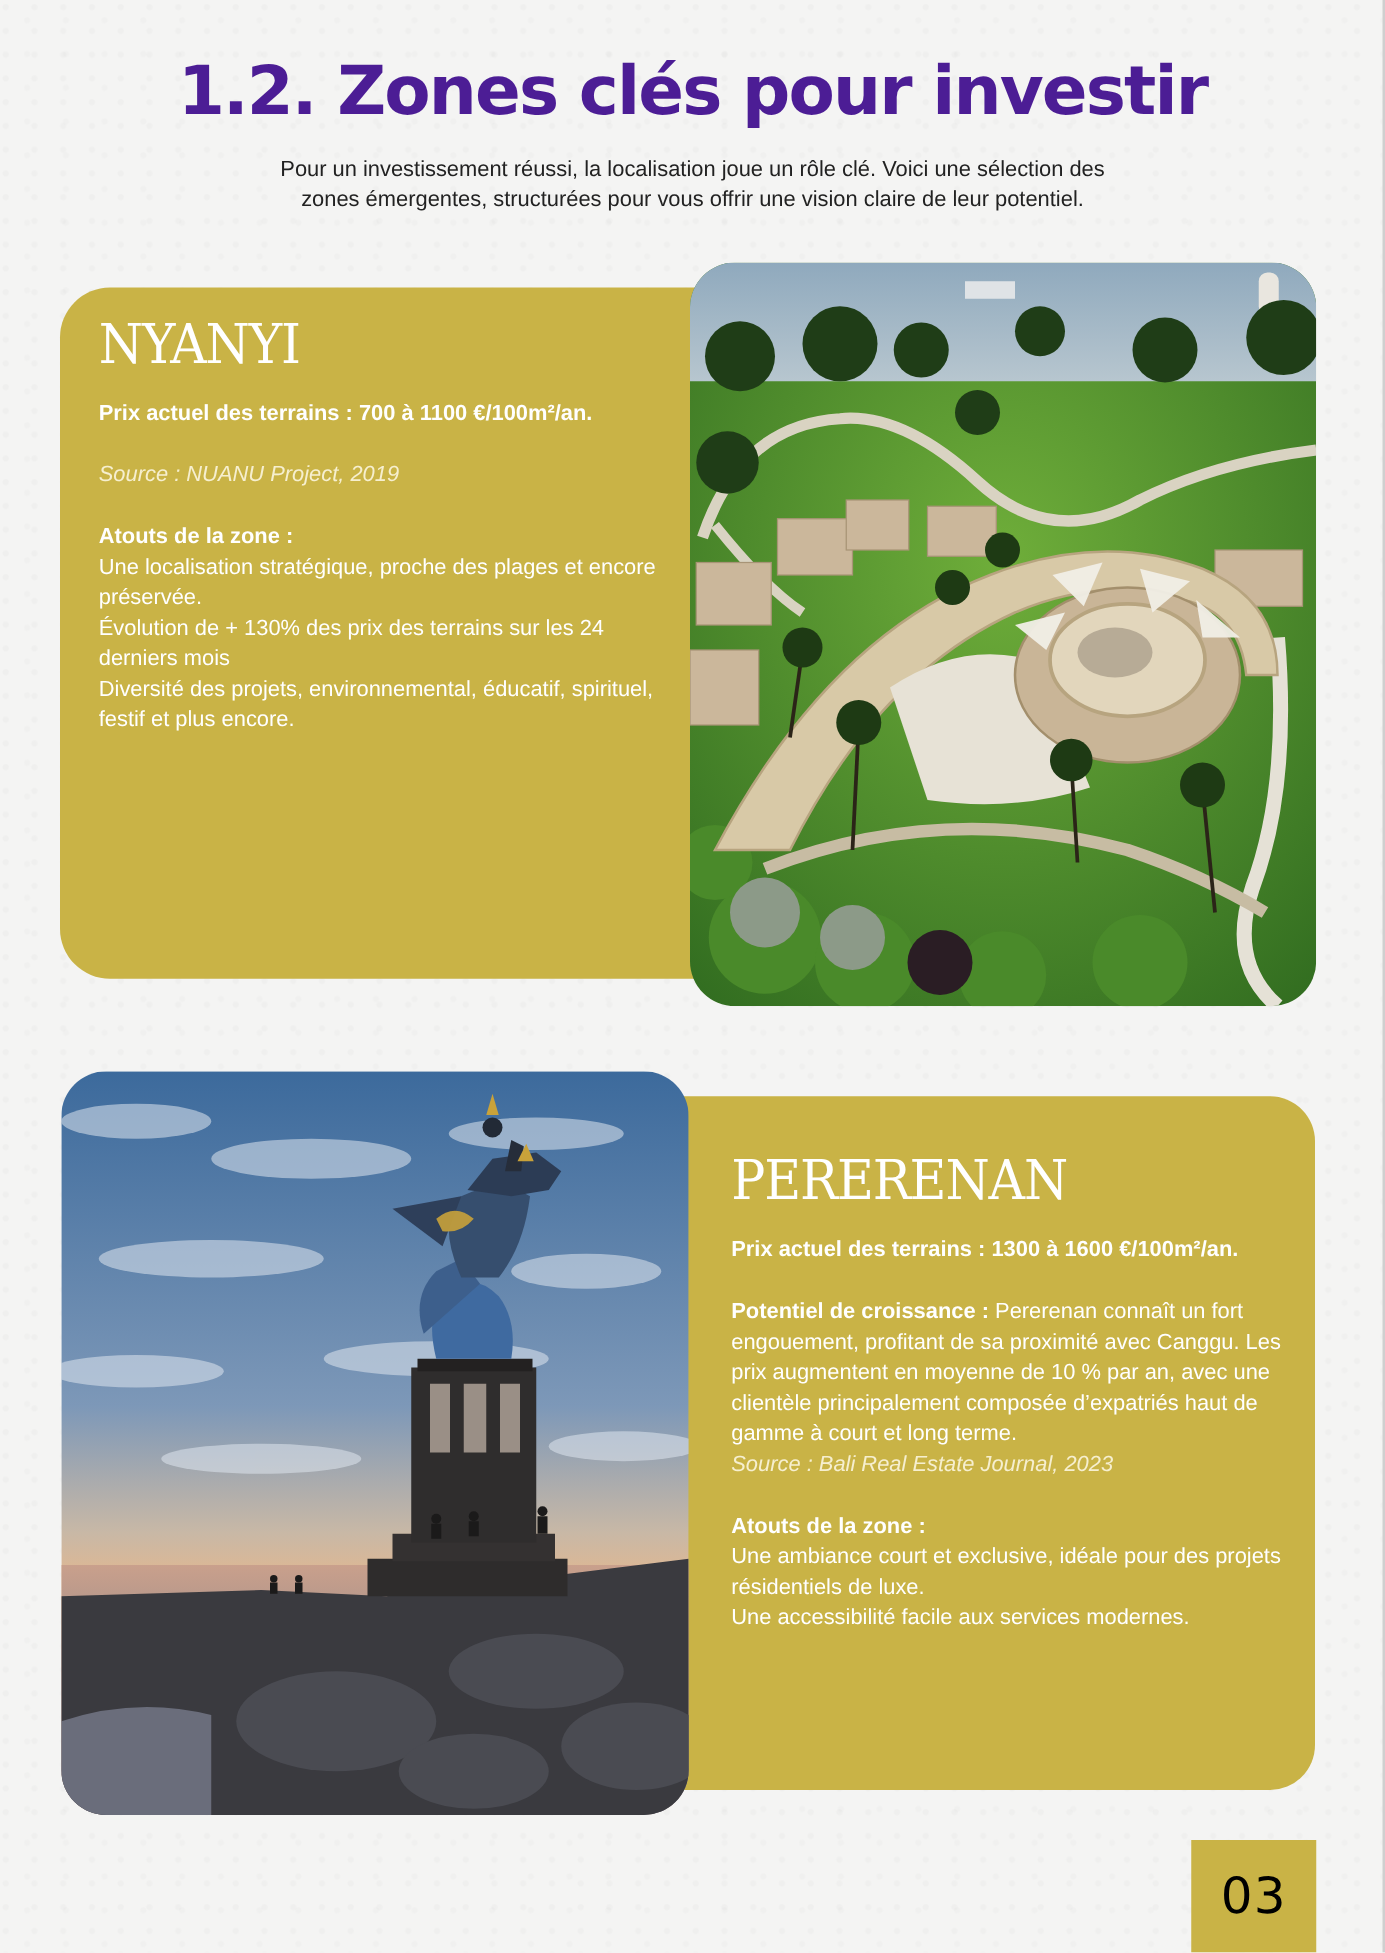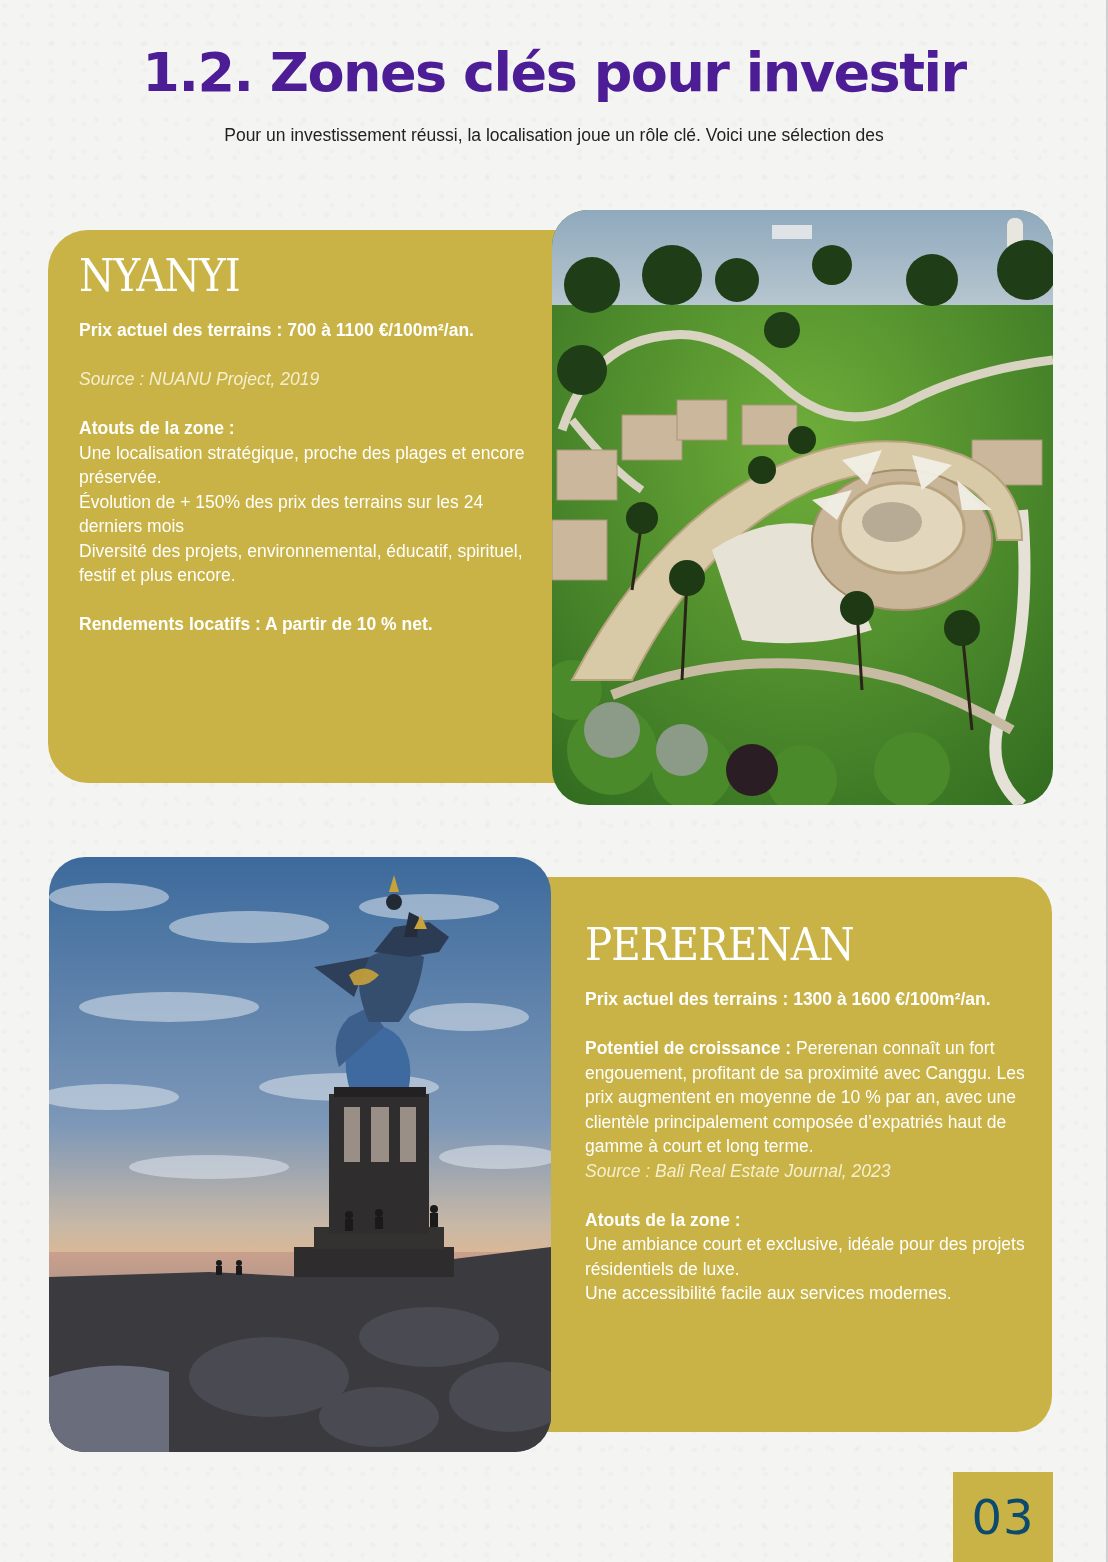--- a/index.html
+++ b/index.html
@@ -64,51 +64,51 @@
 
   .photo {
     position: absolute; overflow: hidden; border-radius: 36px;
   }
   .photo-1 { left: 552px; top: 210px; width: 501px; height: 595px; }
   .photo-2 { left: 49px; top: 857px; width: 502px; height: 595px; }
   .photo svg { display: block; width: 100%; height: 100%; }
 
   .page-number {
     position: absolute; left: 953px; top: 1472px; width: 100px; height: 90px;
-    background: #C9B346; color: #0c4a6e;
+    background: #C9B346; color: #000000;
     font-family: "DejaVu Sans", sans-serif;
-    font-size: 48px; font-weight: normal;
+    font-size: 40px; font-weight: normal;
     display: flex; align-items: center; justify-content: center;
     letter-spacing: 1px;
   }
 </style>
 </head>
 <body>
 
 <div class="page-edge"></div>
 
 <h1 class="page-title">1.2. Zones clés pour investir</h1>
 
 <p class="intro">
   <span class="line">Pour un investissement réussi, la localisation joue un rôle clé. Voici une sélection des</span>
+  <span class="line">zones émergentes, structurées pour vous offrir une vision claire de leur potentiel.</span>
 </p>
 
 <section class="card card-1">
   <div class="card-body">
     <h2 class="zone-name">NYANYI</h2>
     <span class="para strong">Prix actuel des terrains : 700 à 1100 €/100m²/an.</span>
     <span class="gap"></span>
     <span class="src">Source : NUANU Project, 2019</span>
     <span class="gap"></span>
     <span class="para strong">Atouts de la zone :</span>
     <span class="para">Une localisation stratégique, proche des plages et encore préservée.</span>
-    <span class="para">Évolution de + 150% des prix des terrains sur les 24 derniers mois</span>
+    <span class="para">Évolution de + 130% des prix des terrains sur les 24 derniers mois</span>
     <span class="para">Diversité des projets, environnemental, éducatif, spirituel, festif et plus encore.</span>
     <span class="gap"></span>
-    <span class="para strong">Rendements locatifs : A partir de 10 % net.</span>
   </div>
 </section>
 
 <figure class="photo photo-1">
   <svg viewBox="0 0 501 595" preserveAspectRatio="none" aria-label="Aerial view of NUANU eco-complex with palm trees near the sea">
     <defs>
       <linearGradient id="sea" x1="0" y1="0" x2="0" y2="1">
         <stop offset="0" stop-color="#8fa9bd"></stop>
         <stop offset="1" stop-color="#b7c6cf"></stop>
       </linearGradient>

